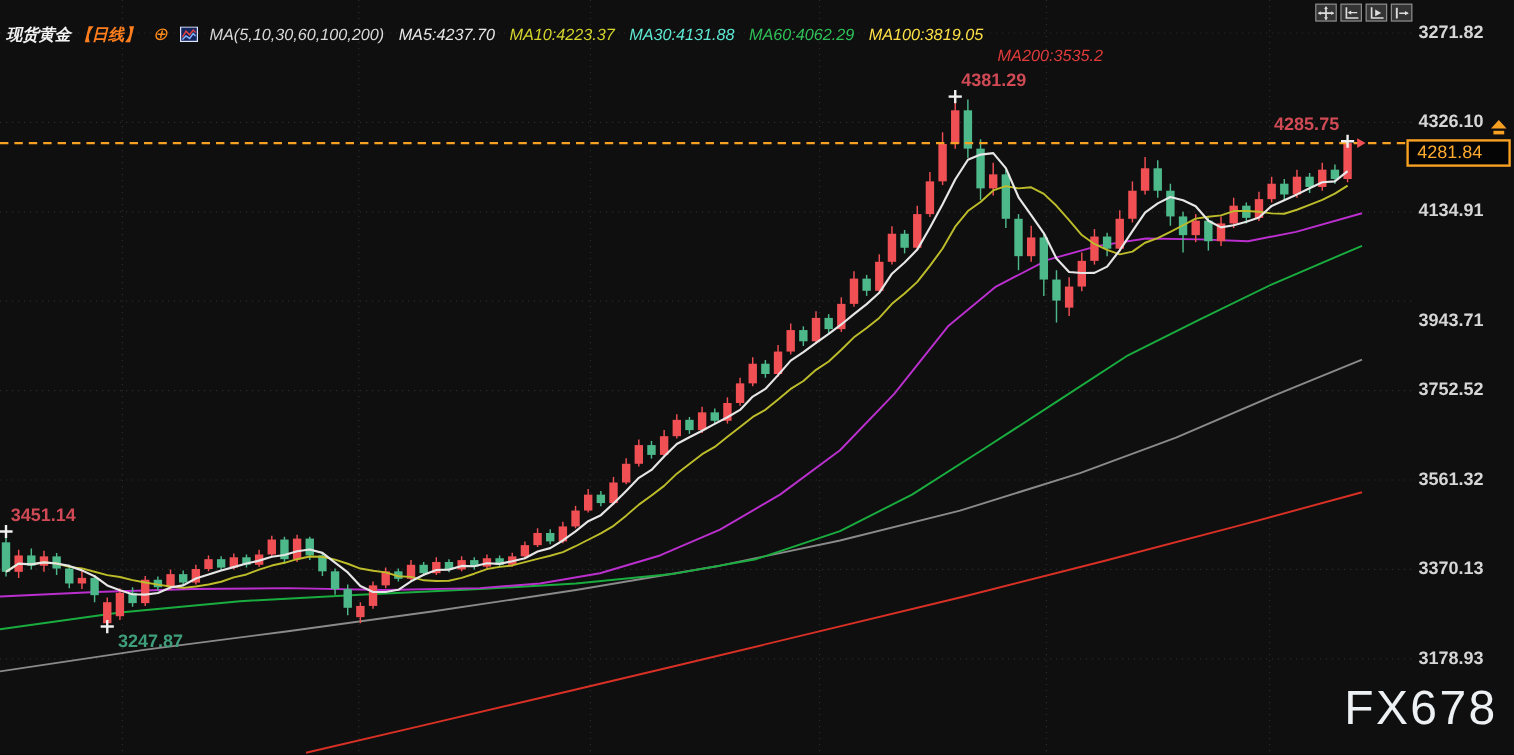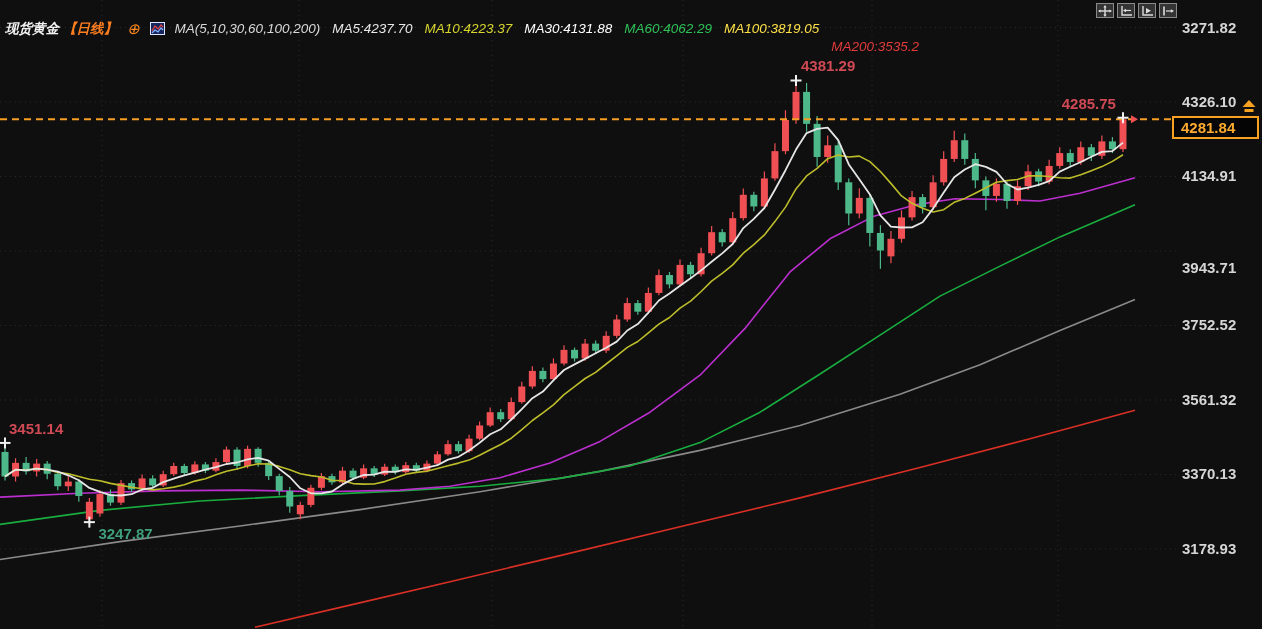--- a/index.html
+++ b/index.html
@@ -15,21 +15,21 @@
   .legend-wrap{display:flex;align-items:center;gap:12px;}
   .legend-prefix{color:#d9d9d9;}
   .lg{font-weight:500;}
   
   .toolbar{position:absolute;left:1096px;top:3px;display:flex;gap:3px;z-index:5;}
   .tbtn{width:18px;height:15px;background:#343434;border:1px solid #8a8a8a;display:flex;
         align-items:center;justify-content:center;box-sizing:border-box;}
   
   .yaxis-label{position:absolute;left:1182px;color:#d6d6d6;font-size:15px;font-weight:600;z-index:4;}
   .price-box{position:absolute;left:1172px;width:87px;height:23px;border:2px solid #f7a123;
-             background:#050505;color:#ffab2e;font-size:15px;font-weight:bold;display:flex;
+             background:#050505;color:#ffab2e;font-size:15px;font-weight:normal;display:flex;
              align-items:center;padding-left:7px;box-sizing:border-box;z-index:6;}
   .price-arrow{position:absolute;left:1241px;z-index:7;}
   .watermark{position:absolute;right:14px;bottom:16px;color:#eef1f4;font-size:40px;
              letter-spacing:2px;z-index:3;}
 </style>
 </head>
 <body>
 
 <div class="screen">
 
@@ -293,21 +293,21 @@
         <rect x="0.5" y="0.5" width="14" height="12" fill="#15265e" stroke="#dfe6ff"></rect>
         <polyline points="2,9 5,4 8,7 11,3 13,5" fill="none" stroke="#e34040" stroke-width="1.2"></polyline>
         <polyline points="2,11 5,8 8,10 11,6 13,8" fill="none" stroke="#86b4ff" stroke-width="1.2"></polyline>
       </svg>
     </span>
     <div class="legend-wrap">
       <span class="legend-prefix">MA(5,10,30,60,100,200)</span>
       <span id="legend-items" class="legend-wrap">
           <span class="lg" style="color: rgb(232, 232, 232);">MA5:4237.70</span>
           <span class="lg" style="color: rgb(214, 214, 46);">MA10:4223.37</span>
-          <span class="lg" style="color: #ffffff; text-align: right;">MA30:4131.88</span>
+          <span class="lg" style="color: #5eead4; text-align: right;">MA30:4131.88</span>
           <span class="lg" style="color: rgb(47, 193, 87);">MA60:4062.29</span>
           <span class="lg" style="color: #fde047; text-align: right;">MA100:3819.05</span>
           <span class="lg" style="color: rgb(226, 59, 59); margin-top: 36px;">MA200:3535.2</span>
         </span>
     </div>
   </div>
 
   <div class="toolbar">
     <span class="tbtn">
       <svg width="14" height="12">
@@ -355,13 +355,14 @@
   <div class="price-box" id="price-box" style="top: 116.248px;">
     <span>4281.84</span>
   </div>
   <span class="price-arrow" id="price-arrow" style="top: 100.248px;">
     <svg width="16" height="14">
       <polygon points="8,0 14.5,7 1.5,7" fill="#f7a123"></polygon>
       <rect x="3.5" y="9" width="9" height="3" fill="#f7a123"></rect>
     </svg>
   </span>
 
+  <div class="watermark">FX678</div>
 </div>
 
 </body></html>

